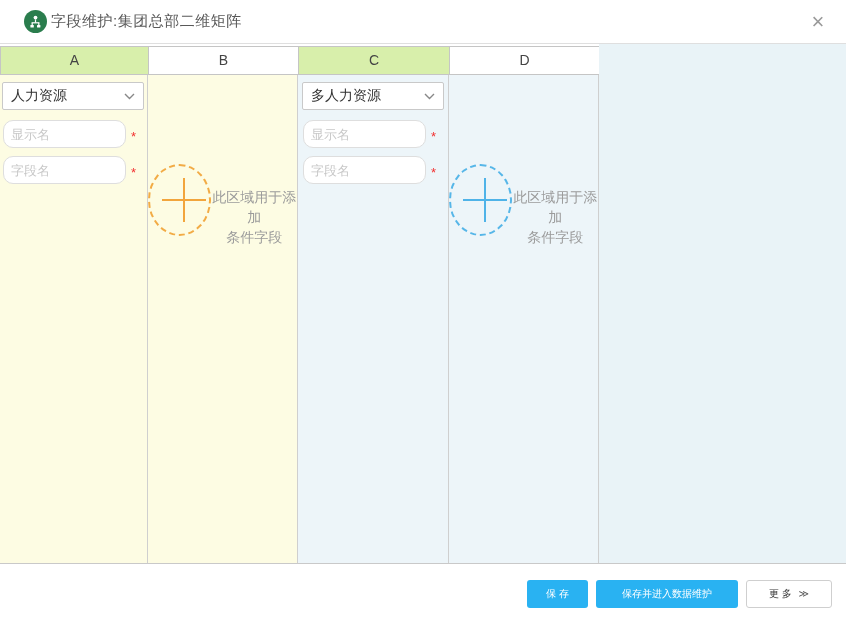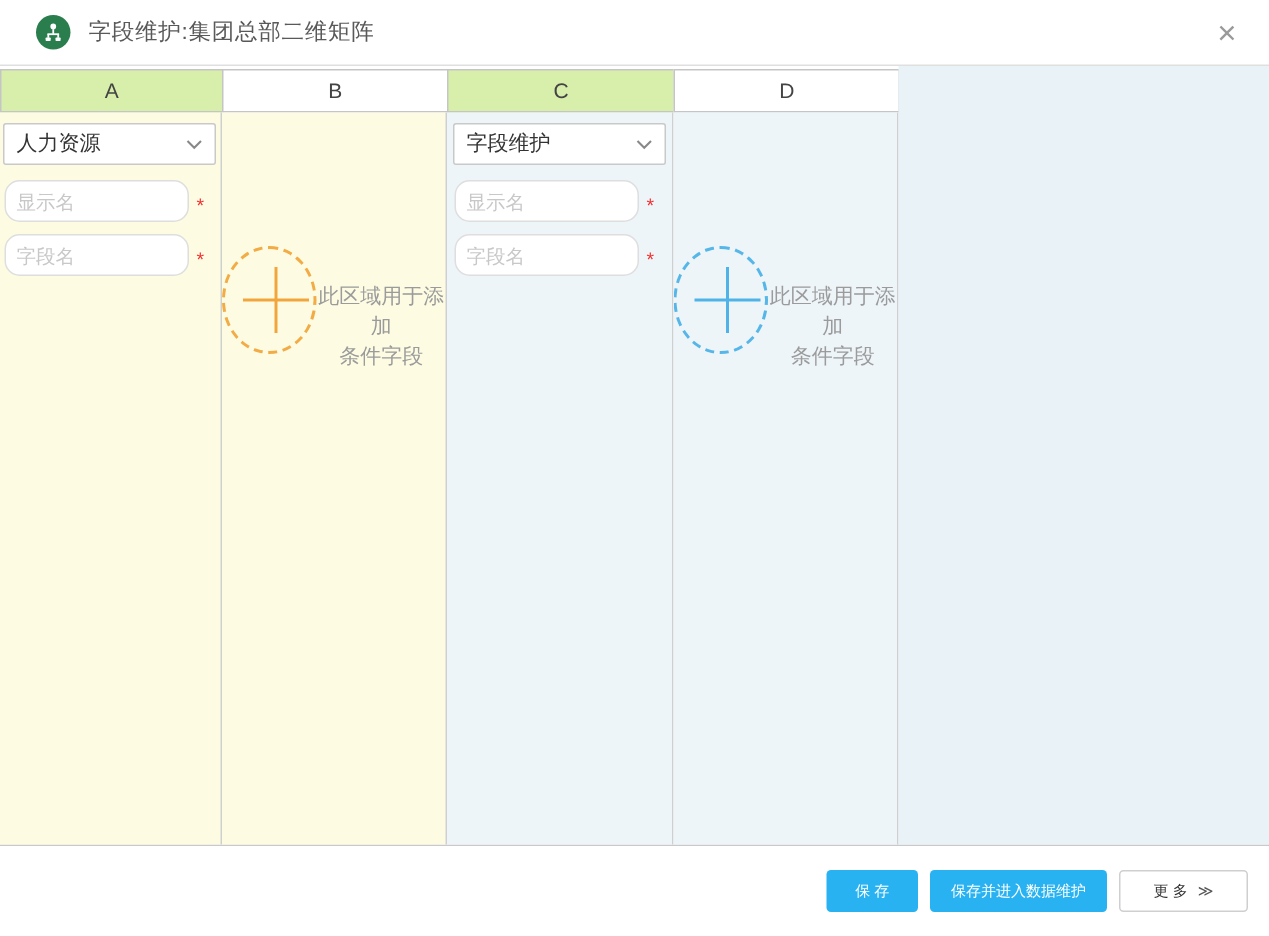--- a/index.html
+++ b/index.html
@@ -19,21 +19,21 @@
     border-bottom: 1px solid #dfdfdf;
     background: #fff;
   }
   .org-badge {
     width: 23px; height: 23px; border-radius: 50%;
     background: #2a7d4d;
     display: flex; align-items: center; justify-content: center;
     flex: 0 0 23px;
   }
   .dialog-title {
-    margin-left: 12px;
+    margin-left: 4px;
     font-size: 15px; color: #595959; letter-spacing: 0.5px;
   }
   .close-btn {
     margin-left: auto;
     width: 28px; height: 28px;
     background: none; border: none; cursor: pointer;
     font-size: 22px; line-height: 26px; color: #9a9a9a;
     font-family: "Liberation Sans", sans-serif;
   }
 
@@ -137,21 +137,21 @@
   }
   .btn {
     height: 28px;
     border: none; border-radius: 3px;
     font-size: 10px;
     cursor: pointer;
     font-family: "Liberation Sans", "DejaVu Sans", sans-serif;
   }
   .btn-primary { background: #29b2f2; color: #ffffff; }
   .btn-save { width: 61px; }
-  .btn-save-enter { width: 118px; }
+  .btn-save-enter { width: 142px; }
   .btn-more {
     width: 86px;
     background: #fff; color: #333;
     border: 1px solid #cfcfcf;
   }
   .btn-more .more-glyph { color: #555; margin-left: 4px; }
 </style>
 </head>
 <body>
 
@@ -212,21 +212,21 @@
             <span>条件字段</span>
           </span>
         </button>
       </div>
     </div>
 
     <div class="mcol mcol-c">
       <div class="col-header green">C</div>
       <div class="col-body bg-blue">
         <div class="field-select">
-          <span>字段维护</span>
+          <span>多人力资源</span>
           <span class="chev">
             <svg width="11" height="7" viewBox="0 0 11 7">
                 <polyline points="1,1 5.5,5.5 10,1" fill="none" stroke="#888888" stroke-width="1.4"></polyline>
               </svg>
           </span>
         </div>
         <div class="input-row">
           <input type="text" placeholder="显示名" style="">
           <span class="req">*</span>
         </div>

